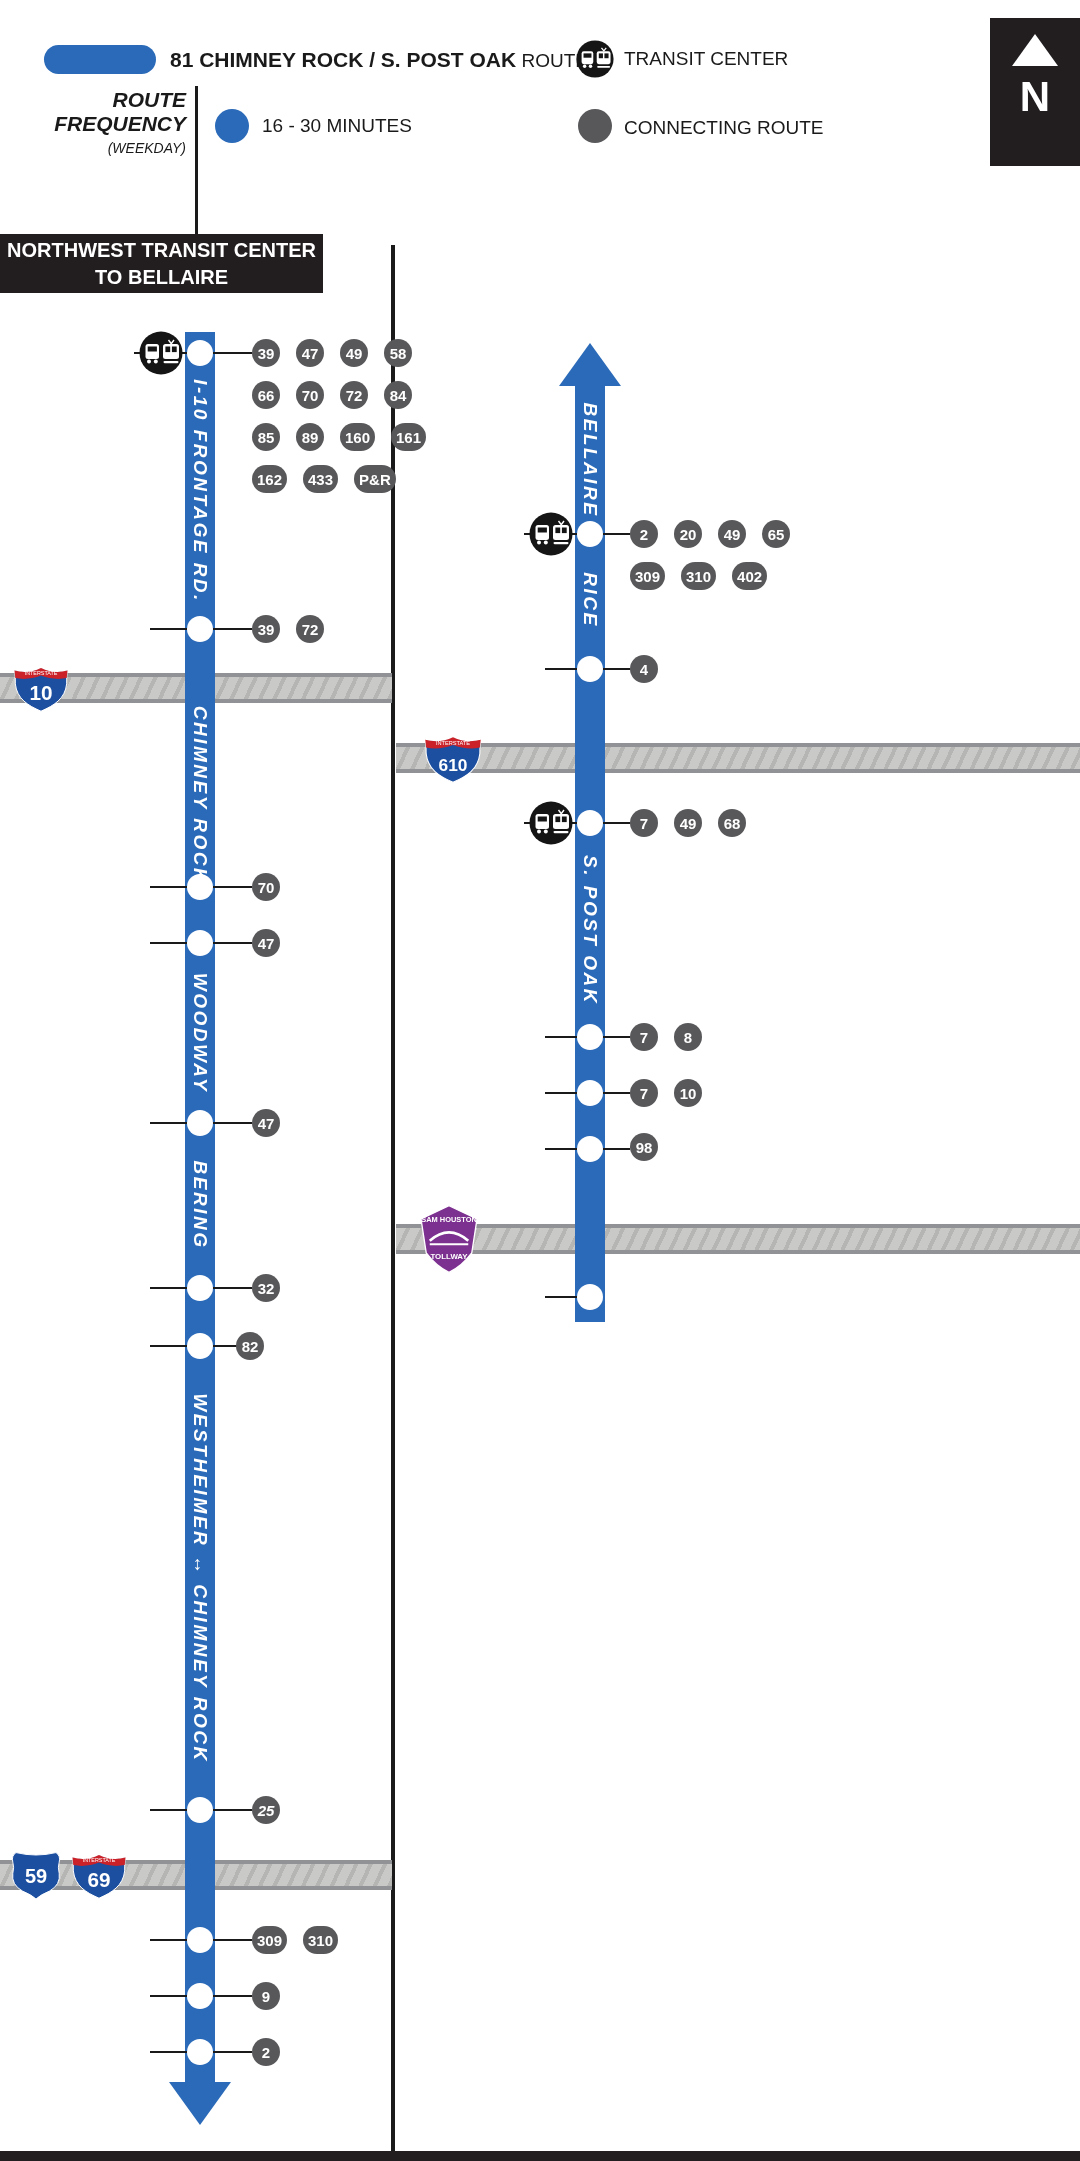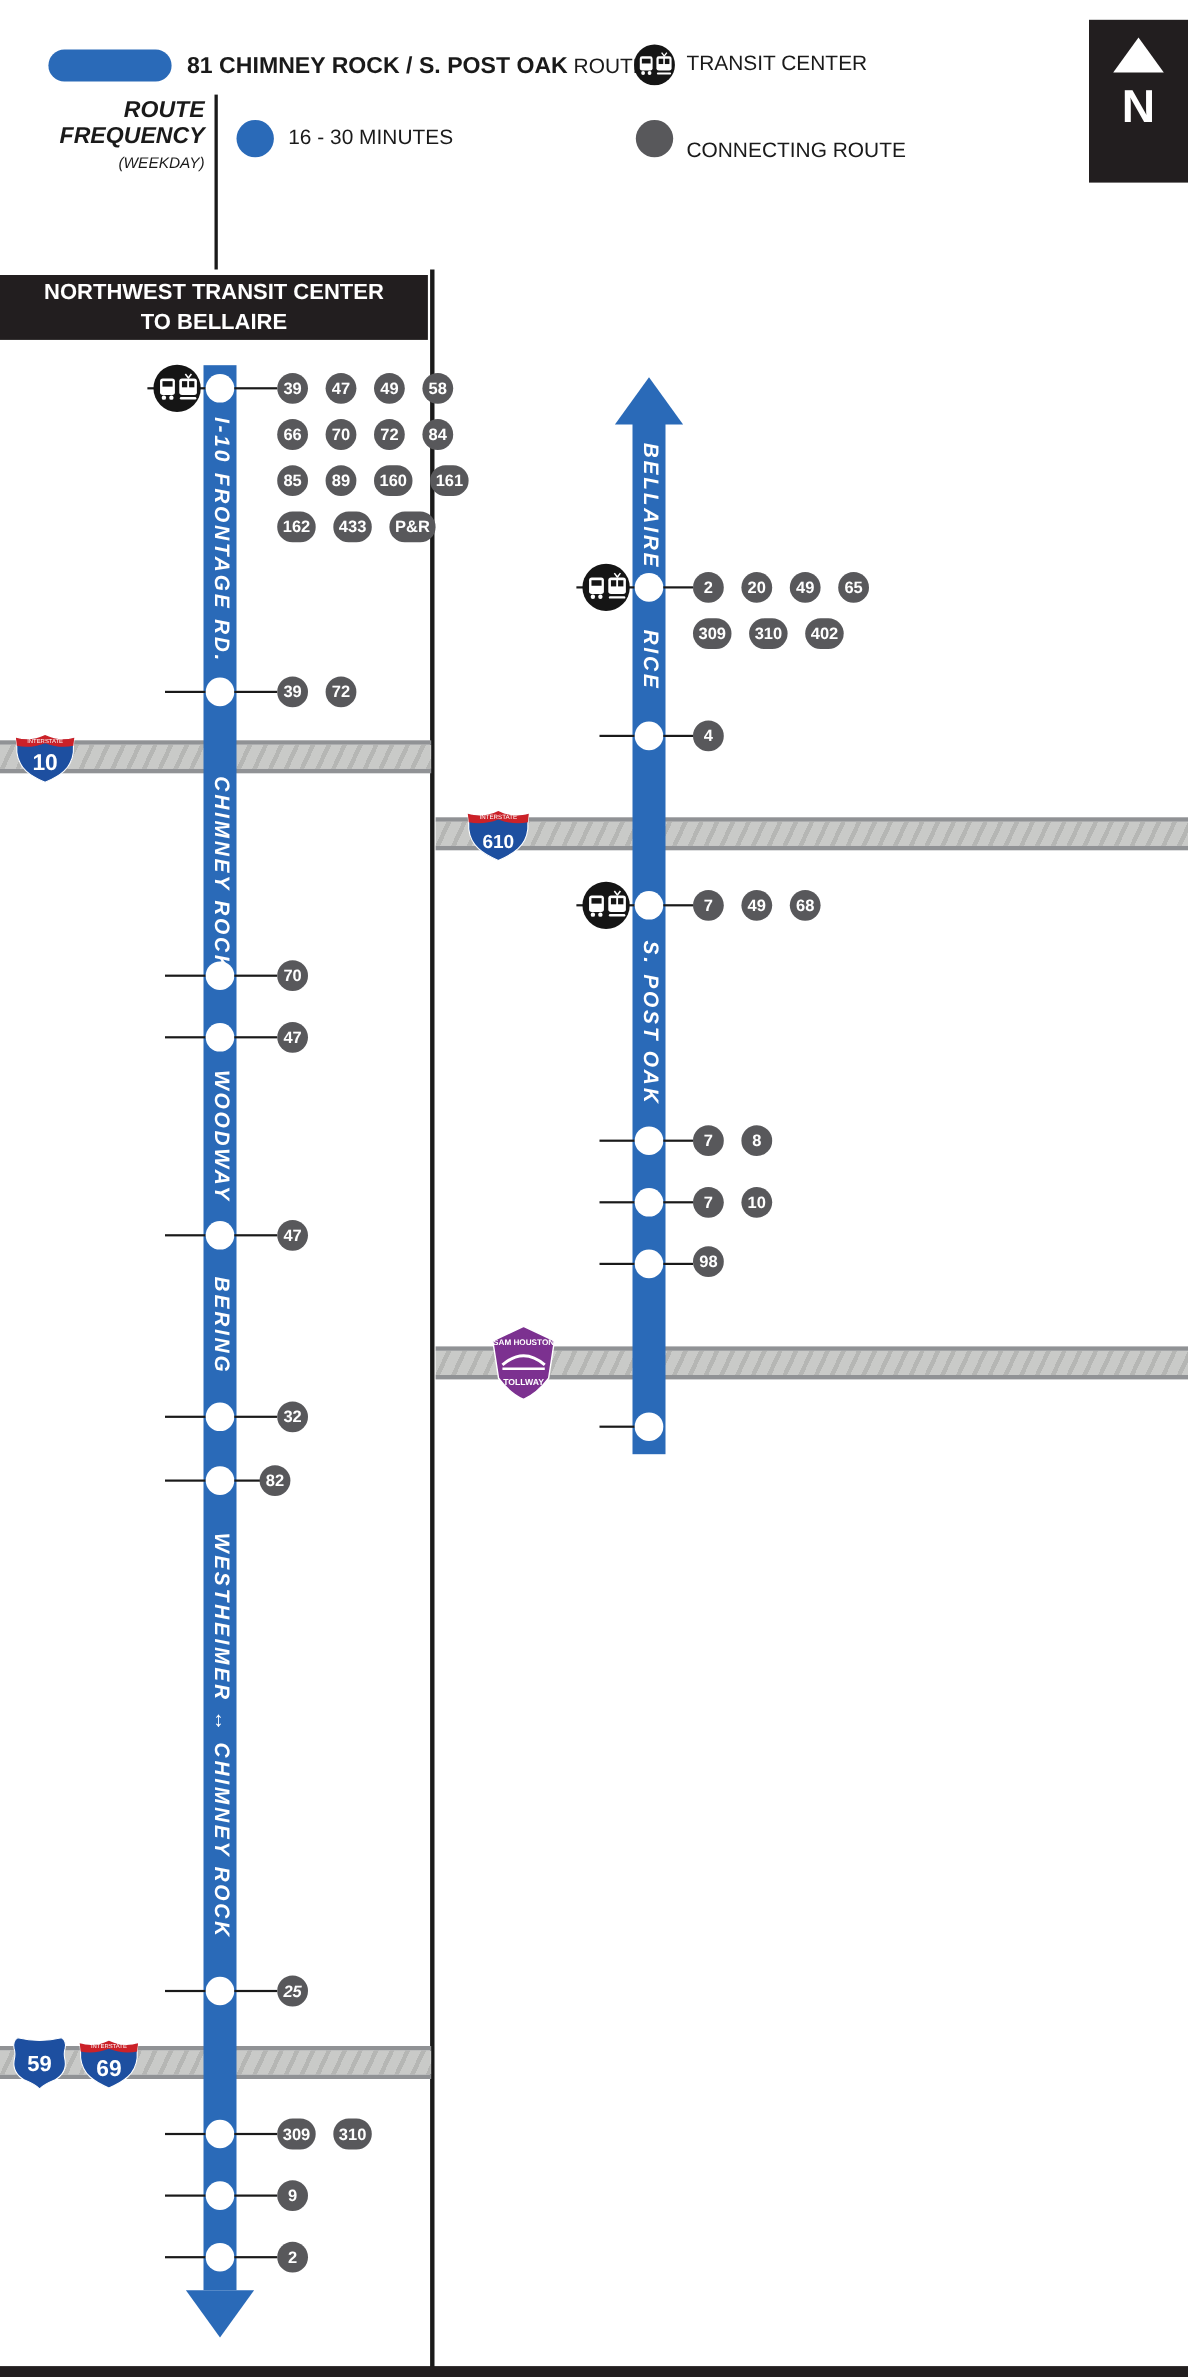--- a/index.html
+++ b/index.html
@@ -68,28 +68,28 @@
     <div class="big">ROUTE</div>
     <div class="big">FREQUENCY</div>
     <div class="small">(WEEKDAY)</div>
   </div>
   <div class="abs vrule" style="left:195px;top:86px;height:159px"></div>
 
   <div class="abs swatch" style="left:232px;top:126px;width:34px;height:34px;background:var(--blue)"></div>
   <div class="abs hdr-text vcenter" style="left:262px;top:126px">16 - 30 MINUTES</div>
 
   <div class="abs swatch" style="left:595px;top:126px;width:34px;height:34px;background:var(--gray)"></div>
-  <div class="abs hdr-text vcenter" style="left:624px;top:138px">CONNECTING ROUTE</div>
+  <div class="abs hdr-text vcenter" style="left:624px;top:128px">CONNECTING ROUTE</div>
 
   <div class="abs northbox" style="left:990px;top:18px;width:90px;height:148px">
     <div class="north-tri"></div>
     <div class="north-n">N</div>
   </div>
 
-  <div class="abs titlebar" style="left:0;top:250px;width:389px;height:59px">
+  <div class="abs titlebar" style="left:0;top:234px;width:323px;height:59px">
     <div>NORTHWEST TRANSIT CENTER</div>
     <div>TO BELLAIRE</div>
   </div>
 
   <div class="abs divider" style="left:391px;top:245px;width:4px;height:1916px"></div>
   <div class="abs footer-bar" style="left:0;top:2151px;width:1080px;height:10px"></div>
 
   <div id="map-layer">
       <div class="abs">
         <div class="abs band" style="left: 0px; top: 673px; width: 392px;"></div>
@@ -220,21 +220,21 @@
       </div>
       <div class="abs">
         <div class="abs band" style="left: 396px; top: 743px; width: 684px;"></div>
         <div class="abs shield" style="left: 420px; top: 758px; transform: translateY(-50%);"><svg width="66" height="52" viewBox="0 0 70 60">
       <path d="M35 58 C19 51 6 43 4 25 C4 18 4 14 3 9 C14 12 25 11 35 6 C45 11 56 12 67 9 C66 14 66 18 66 25 C64 43 51 51 35 58 Z" fill="#1d4fa0" stroke="#fff" stroke-width="1.2"></path>
       <path d="M3 9 C14 12 25 11 35 6 C45 11 56 12 67 9 L66 18 C56 20 45 19 35 15 C25 19 14 20 4 18 Z" fill="#cb2128"></path>
       <text x="35" y="14.6" font-size="6.5" fill="#fff" text-anchor="middle" font-family="Liberation Sans, sans-serif">INTERSTATE</text>
       <text x="35" y="45" font-size="20" font-weight="bold" fill="#fff" text-anchor="middle" font-family="Liberation Sans, sans-serif">610</text>
     </svg></div>
         <div class="abs band" style="left: 396px; top: 1224px; width: 684px;"></div>
-        <div class="abs shield" style="left: 418px; top: 1239px; transform: translateY(-50%); margin-left: 27px;"><svg width="62" height="70" viewBox="0 0 70 80">
+        <div class="abs shield" style="left: 418px; top: 1239px; transform: translateY(-50%);"><svg width="62" height="70" viewBox="0 0 70 80">
     <path d="M35 2 L67 17 L61 56 Q49 72 35 78 Q21 72 9 56 L3 17 Z" fill="#7c3190" stroke="#fff" stroke-width="1.5"></path>
     <text x="35" y="21" font-size="8.5" font-weight="bold" fill="#fff" text-anchor="middle" font-family="Liberation Sans, sans-serif">SAM HOUSTON</text>
     <path d="M13 42 Q35 23 57 42" stroke="#fff" stroke-width="3" fill="none"></path>
     <path d="M13 46 L57 46" stroke="#fff" stroke-width="2.5" fill="none"></path>
     <text x="35" y="63" font-size="9" font-weight="bold" fill="#fff" text-anchor="middle" font-family="Liberation Sans, sans-serif">TOLLWAY</text>
   </svg></div>
         <div class="abs route-line" style="left: 575px; top: 385px; width: 30px; height: 937px;"></div>
         <div class="abs arrow up" style="left: 590px; top: 343px;"></div>
         <div class="abs street" style="left: 590px; top: 460px;">BELLAIRE</div>
         <div class="abs street" style="left: 590px; top: 600px;">RICE</div>

